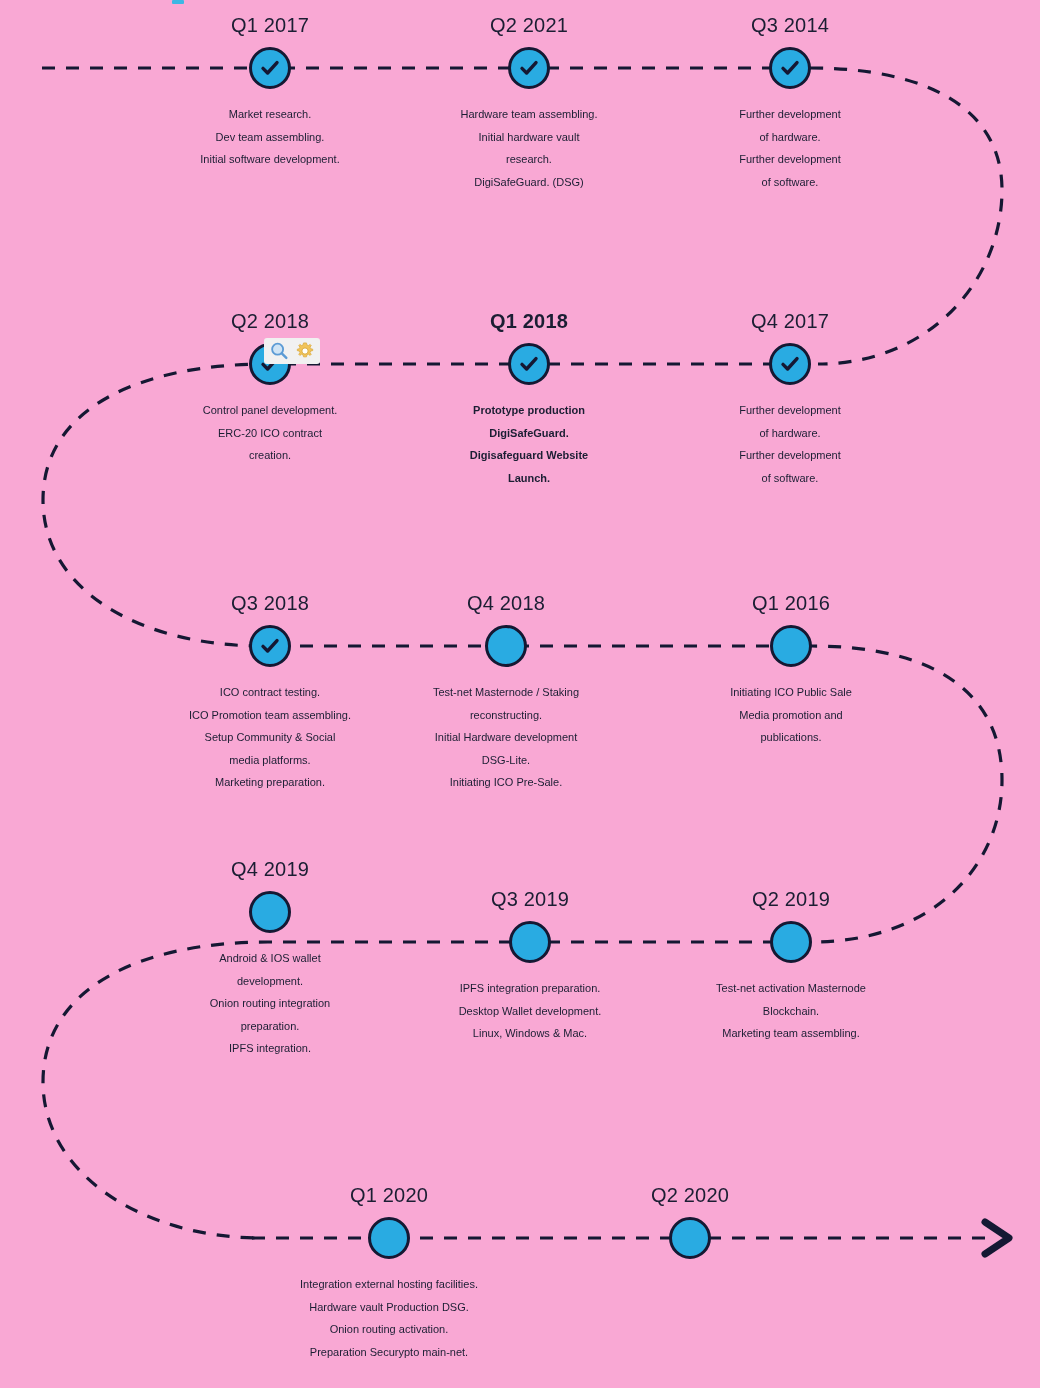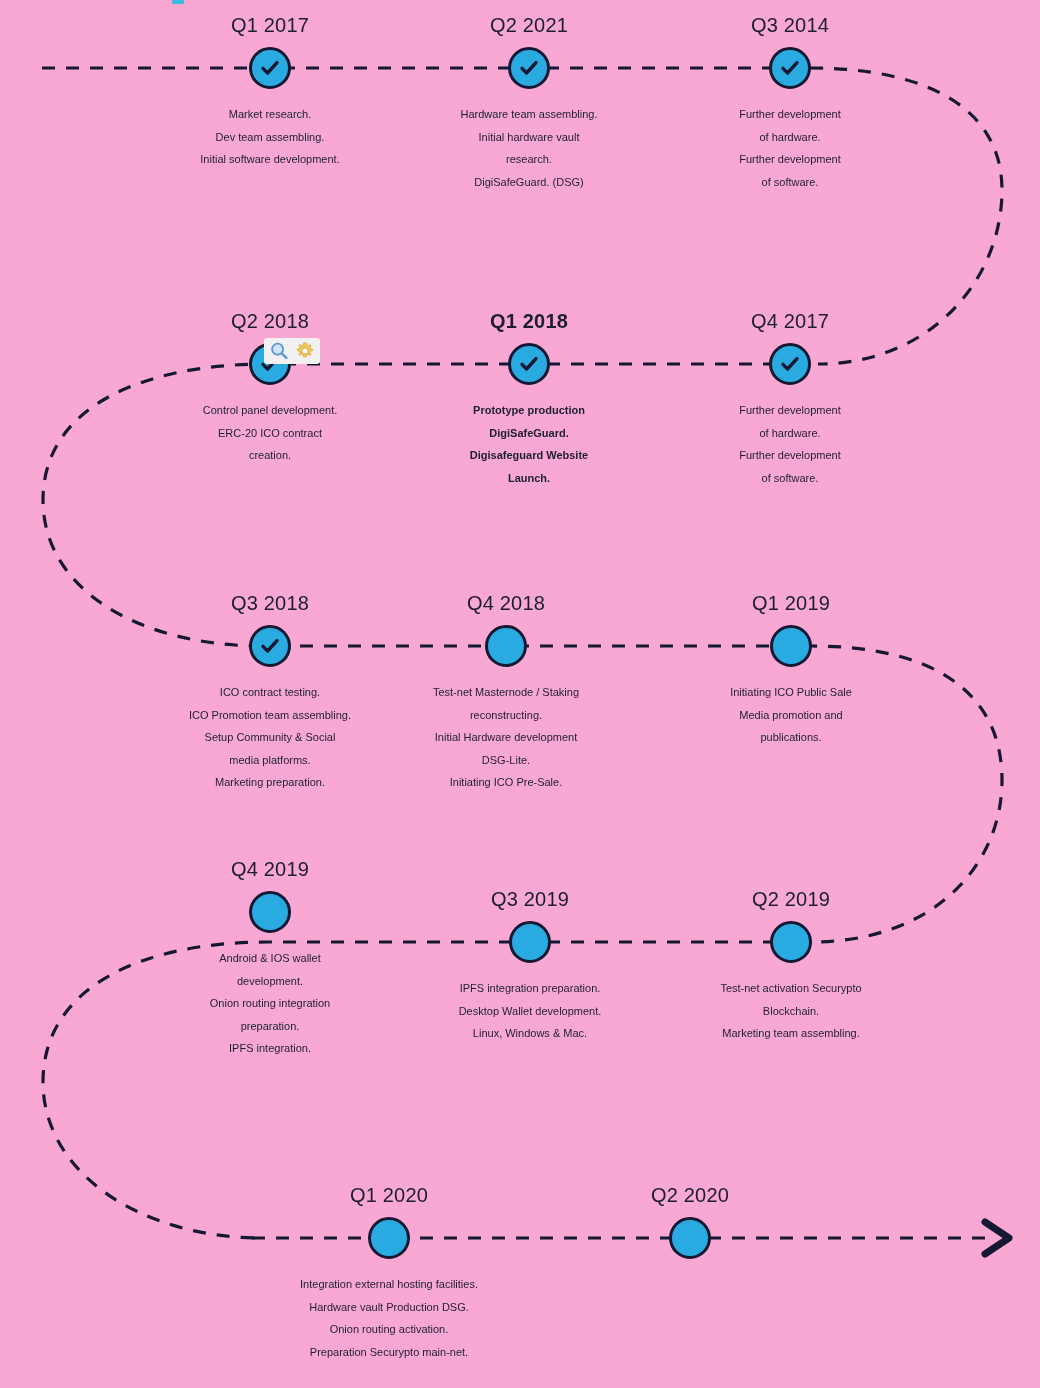--- a/index.html
+++ b/index.html
@@ -197,30 +197,30 @@
       <div class="milestone" style="left: 506px; top: 591px;">
         <div class="m-quarter">Q4 2018</div>
         <div class="m-node"></div>
         <div class="m-desc">Test-net Masternode / Staking
 reconstructing.
 Initial Hardware development
 DSG-Lite.
 Initiating ICO Pre-Sale.</div>
       </div>
       <div class="milestone" style="left: 791px; top: 591px;">
-        <div class="m-quarter">Q1 2019</div>
+        <div class="m-quarter">Q1 2016</div>
         <div class="m-node"></div>
         <div class="m-desc">Initiating ICO Public Sale
 Media promotion and
 publications.</div>
       </div>
       <div class="milestone" style="left: 791px; top: 887px;">
         <div class="m-quarter">Q2 2019</div>
         <div class="m-node"></div>
-        <div class="m-desc">Test-net activation Securypto
+        <div class="m-desc">Test-net activation Masternode
 Blockchain.
 Marketing team assembling.</div>
       </div>
       <div class="milestone" style="left: 530px; top: 887px;">
         <div class="m-quarter">Q3 2019</div>
         <div class="m-node"></div>
         <div class="m-desc">IPFS integration preparation.
 Desktop Wallet development.
 Linux, Windows &amp; Mac.</div>
       </div>

